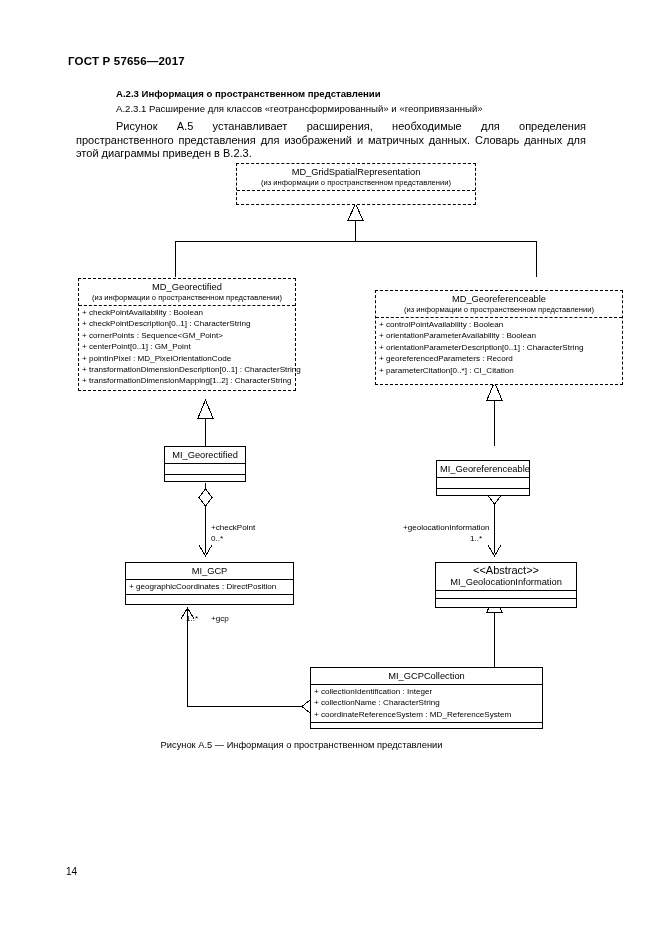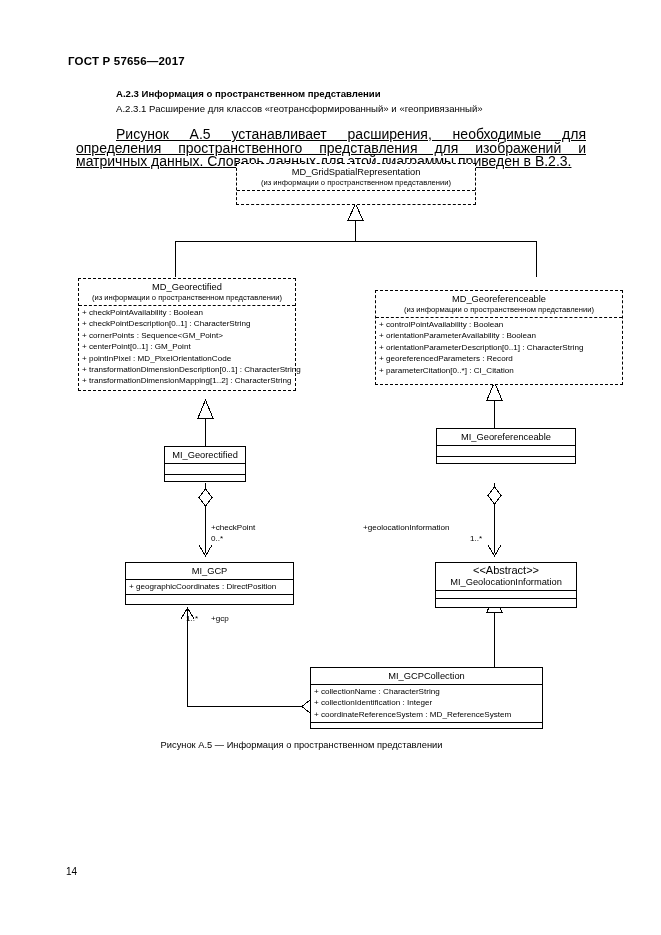--- a/index.html
+++ b/index.html
@@ -34,27 +34,26 @@
   }
   .sub-title {
     position: absolute;
     left: 116px;
     top: 103px;
     font-size: 9.6px;
   }
   .para {
     position: absolute;
     left: 76px;
-    top: 128px;
+    top: 120px;
     width: 510px;
-    font-size: 14px;
+    font-size: 11px;
     line-height: 13.5px;
     text-align: justify;
     text-indent: 40px;
-    text-decoration: underline;
   }
   .fig-caption {
     position: absolute;
     left: 0;
     top: 740px;
     width: 603px;
     text-align: center;
     font-size: 9.3px;
   }
   .page-num {
@@ -216,21 +215,21 @@
 </div>
 
 <div class="uml solid" style="left:164px; top:446px; width:82px; height:36px;">
   <div class="hdr">
     <span class="cls-name">MI_Georectified</span>
   </div>
   <div class="sep-solid attrs empty"></div>
   <div class="sep-solid attrs empty2"></div>
 </div>
 
-<div class="uml solid" style="left:436px; top:428px; width:140px; height:36px;">
+<div class="uml solid" style="left:436px; top:460px; width:94px; height:36px;">
   <div class="hdr">
     <span class="cls-name">MI_Georeferenceable</span>
   </div>
   <div class="sep-solid attrs empty"></div>
   <div class="sep-solid attrs empty2"></div>
 </div>
 
 <div class="uml solid" style="left:125px; top:562px; width:169px; height:43px;">
   <div class="hdr">
     <span class="cls-name">MI_GCP</span>
@@ -248,27 +247,27 @@
   </div>
   <div class="sep-solid attrs empty" style="height:4px;"></div>
   <div class="sep-solid attrs empty2" style="height:4px;"></div>
 </div>
 
 <div class="uml solid" style="left:310px; top:667px; width:233px; height:62px;">
   <div class="hdr">
     <span class="cls-name">MI_GCPCollection</span>
   </div>
   <div class="sep-solid attrs">
+    <div>+ collectionIdentification : Integer</div>
     <div>+ collectionName : CharacterString</div>
-    <div>+ collectionIdentification : Integer</div>
     <div>+ coordinateReferenceSystem : MD_ReferenceSystem</div>
   </div>
   <div class="sep-solid attrs empty2" style="height:5px;"></div>
 </div>
 
 <div class="lbl" style="left:211px; top:523px;">+checkPoint</div>
 <div class="lbl" style="left:211px; top:534px;">0..*</div>
 
-<div class="lbl" style="left:363px; top:523px;">+geolocationInformation</div>
+<div class="lbl" style="left:403px; top:523px;">+geolocationInformation</div>
 <div class="lbl" style="left:470px; top:534px;">1..*</div>
 
 <div class="lbl" style="left:186px; top:614px;">1..*</div>
 <div class="lbl" style="left:211px; top:614px;">+gcp</div>
 
 </body></html>

